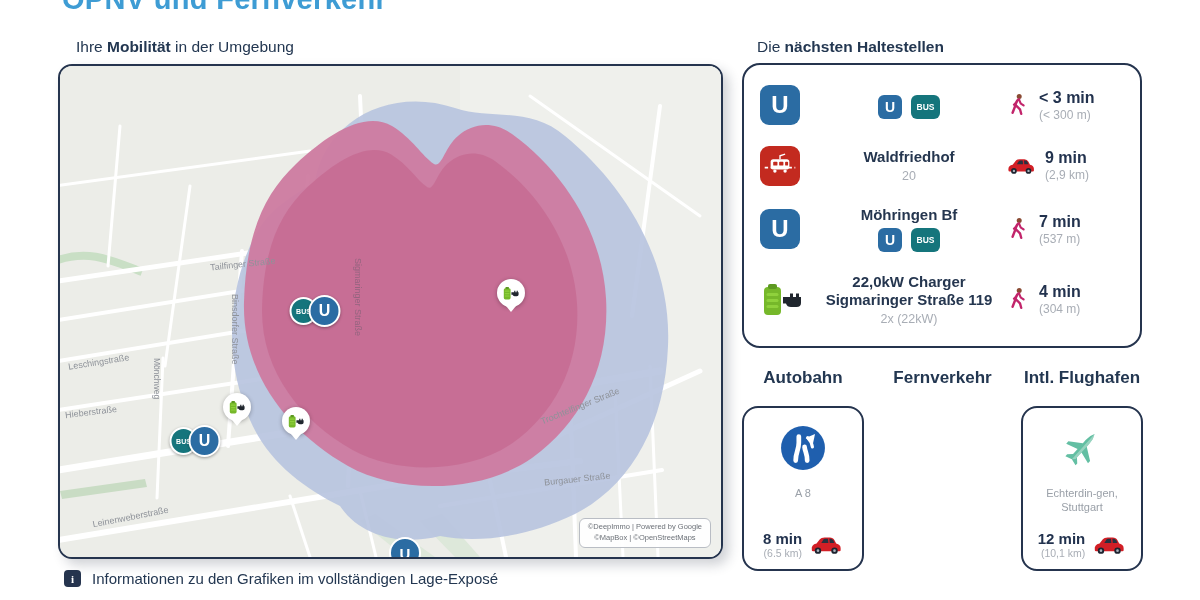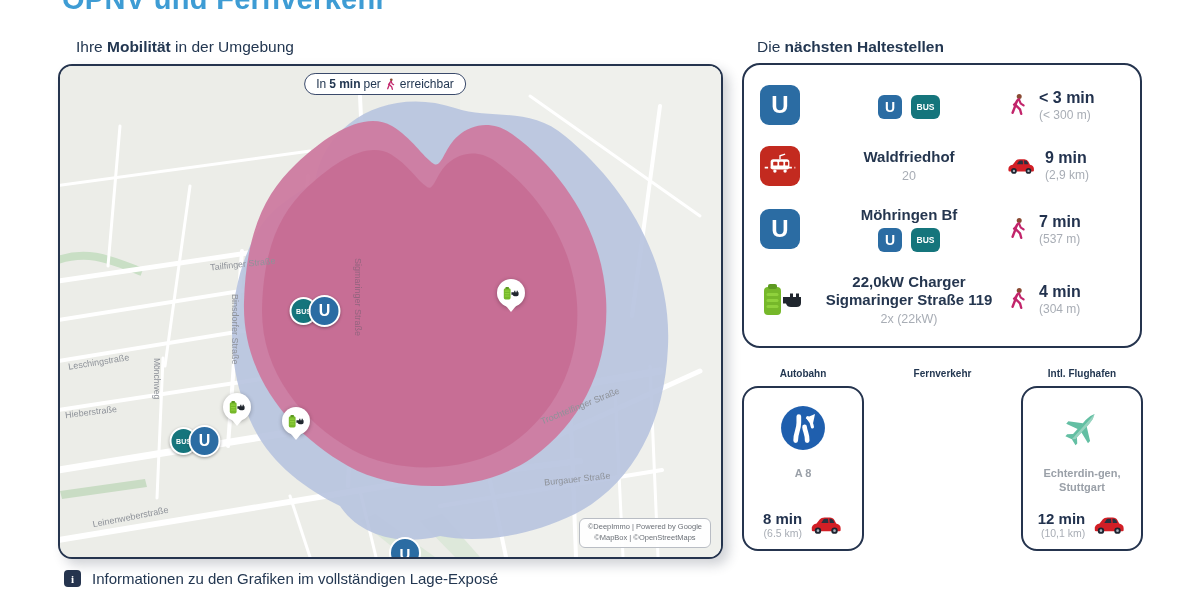--- a/index.html
+++ b/index.html
@@ -90,27 +90,27 @@
   .badge-row{display:flex;gap:9px;justify-content:center;margin-top:4px;}
   .badge-u{width:24px;height:24px;border-radius:6px;background:#2B6CA3;color:#fff;font-weight:bold;font-size:14px;display:flex;align-items:center;justify-content:center;}
   .badge-bus{width:29px;height:24px;border-radius:6px;background:#15757C;color:#fff;font-weight:bold;font-size:8.5px;display:flex;align-items:center;justify-content:center;}
   .stop-right{display:flex;align-items:center;gap:9px;justify-content:flex-start;}
   .time-val{font-size:16px;font-weight:bold;color:#22324E;white-space:nowrap;}
   .dist-val{font-size:12px;color:#A8ADB5;margin-top:1px;white-space:nowrap;}
 
   
   .cards-row{position:absolute;left:742px;top:368px;width:401px;display:flex;justify-content:space-between;}
   .t-col{width:122px;display:flex;flex-direction:column;align-items:center;}
-  .t-heading{font-size:10px;font-weight:bold;color:#233751;margin-bottom:7px;}
+  .t-heading{font-size:17px;font-weight:bold;color:#233751;margin-bottom:18px;}
   .t-card{
     width:122px;height:165px;box-sizing:border-box;border:2px solid #25344E;border-radius:16px;background:#fff;
     display:flex;flex-direction:column;align-items:center;padding:14px 7px 10px;
   }
   .t-icon{height:52px;display:flex;align-items:center;justify-content:center;}
-  .t-name{font-size:11px;color:#9AA0A8;text-align:center;line-height:1.3;margin-top:12px;max-width:82px;font-weight:bold;}
+  .t-name{font-size:11px;color:#9AA0A8;text-align:center;line-height:1.3;margin-top:12px;max-width:82px;}
   .t-bottom{margin-top:auto;display:flex;align-items:center;gap:7px;}
   .t-time{font-size:15px;font-weight:bold;color:#22324E;white-space:nowrap;}
   .t-dist{font-size:10.5px;color:#A8ADB5;white-space:nowrap;text-align:right;}
 
   
   .footer-note{position:absolute;left:64px;top:570px;display:flex;align-items:center;gap:11px;}
   .info-ic{width:17px;height:17px;border-radius:4px;background:#25344E;color:#fff;font-size:11px;font-weight:bold;
     display:flex;align-items:center;justify-content:center;font-family:"Liberation Serif",serif;}
   .footer-text{font-size:15px;color:#233751;}
   .hidden-defs{position:absolute;width:0;height:0;overflow:hidden;}
@@ -229,29 +229,20 @@
     <span class="street-label sl0">Tailfinger Straße</span>
     <span class="street-label vertical sl1">Binsdorfer Straße</span>
     <span class="street-label sl2">Leschingstraße</span>
     <span class="street-label sl3">Hieberstraße</span>
     <span class="street-label vertical sl4">Mönchweg</span>
     <span class="street-label vertical sl5">Sigmaringer Straße</span>
     <span class="street-label sl6">Trochtelfinger Straße</span>
     <span class="street-label sl7">Burgauer Straße</span>
     <span class="street-label sl8">Leinenweberstraße</span>
 
-    <div class="reach-pill">
-      <span>In </span>
-        <b>5 min</b>
-        <span> per </span>
-      <svg width="13" height="13" viewBox="0 0 24 24">
-          <use href="#sym-walk"></use>
-        </svg>
-      <span> erreichbar</span>
-    </div>
 
     <div class="marker m-busu" style="left:255px;top:245px;">
       <div class="c-bus">BUS</div>
       <div class="c-u">U</div>
     </div>
     <div class="marker m-busu" style="left:135px;top:375px;">
       <div class="c-bus">BUS</div>
       <div class="c-u">U</div>
     </div>
     <div class="marker m-uhalf" style="left:345px;top:487px;">U</div>

